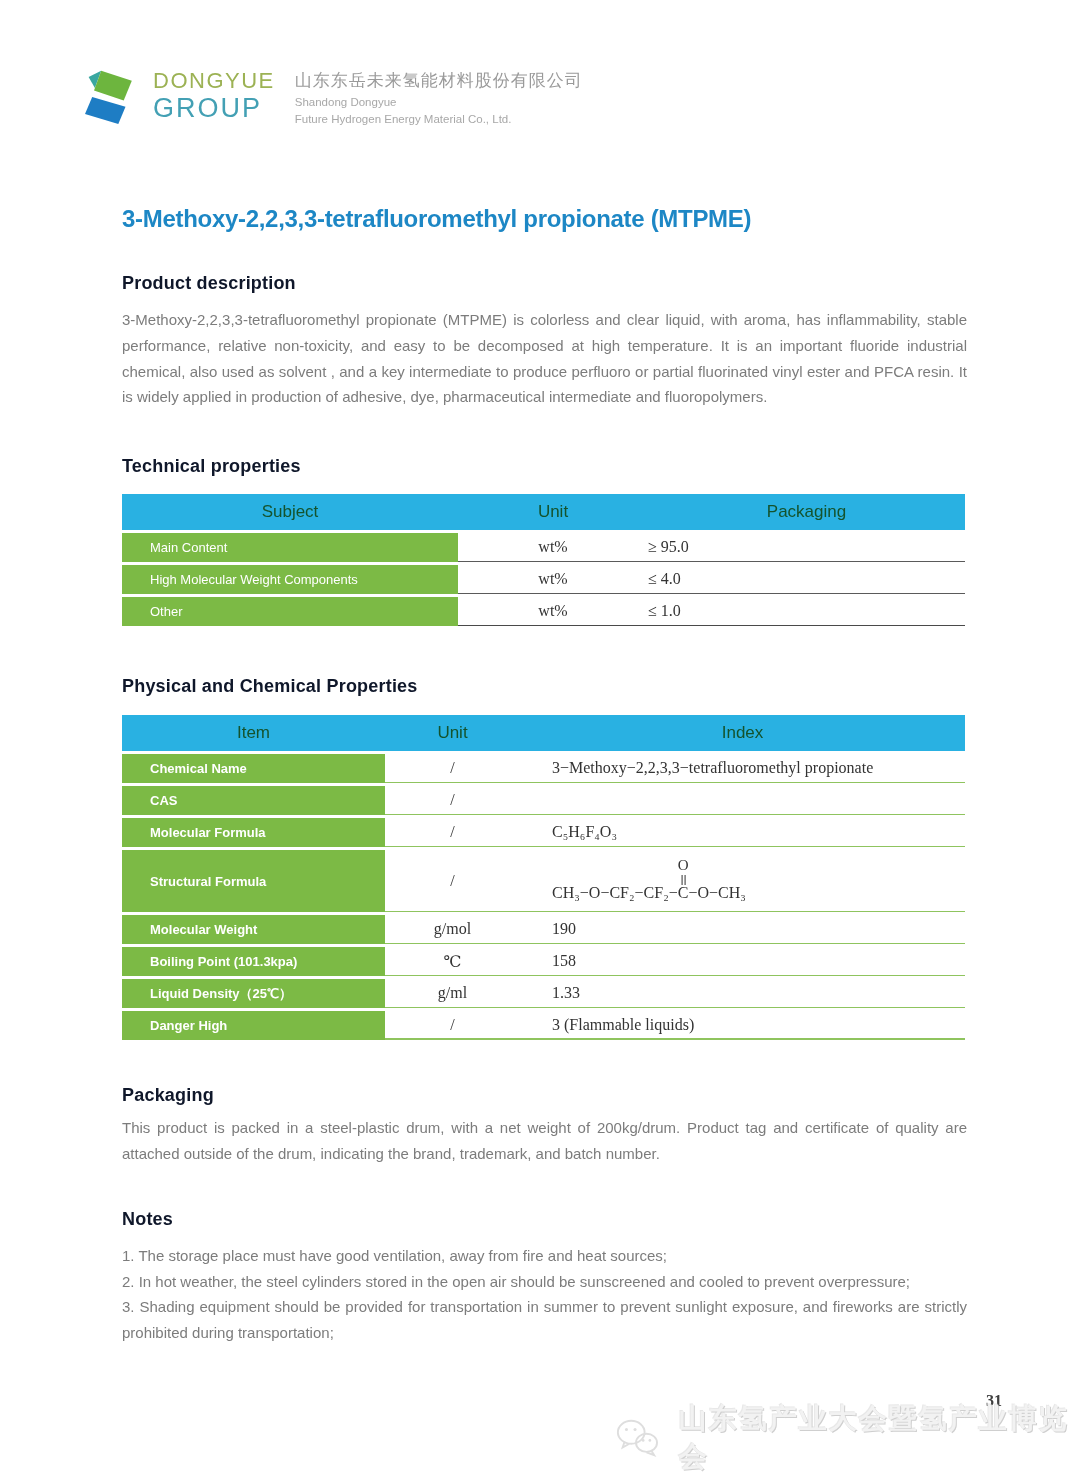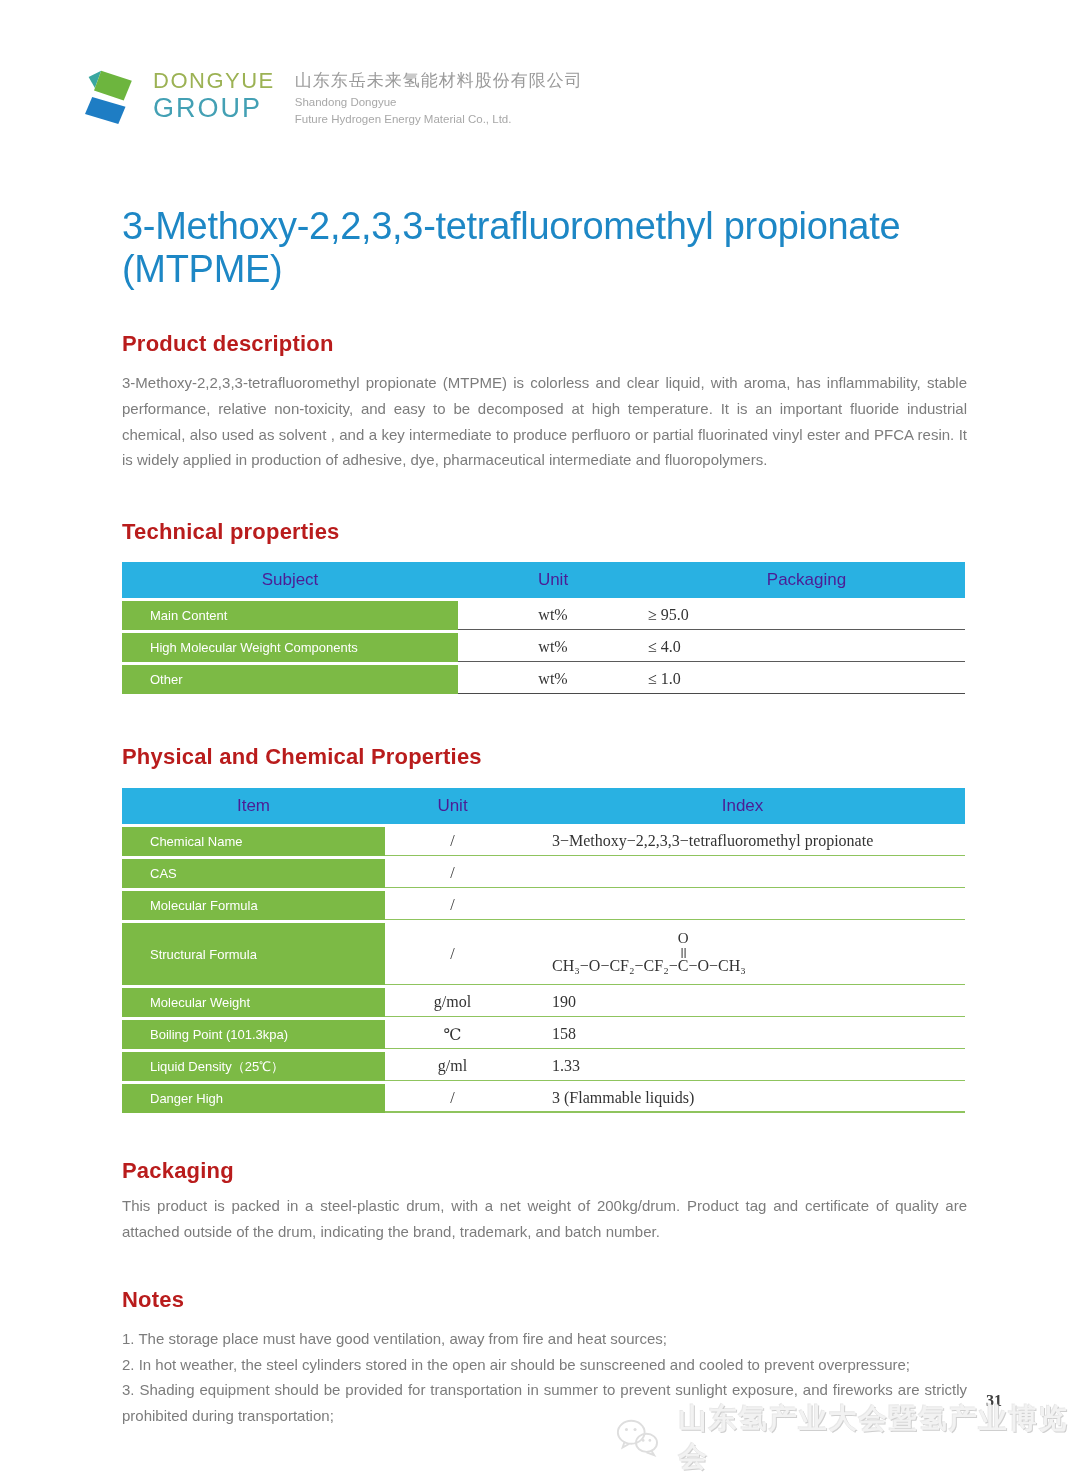--- a/index.html
+++ b/index.html
@@ -33,29 +33,29 @@
   .company-block { padding-top: 3px; margin-left: 6px; }
   .company-cn { font-size: 17px; color: #9a9a9a; letter-spacing: 1px; }
   .company-en { font-size: 11.5px; color: #a8a8a8; margin-top: 3px; line-height: 1.25; }
   
   .content {
     position: absolute;
     left: 122px; top: 205px;
     width: 845px;
   }
   h1.doc-title {
-    font-size: 38px;
-    font-weight: 400;
+    font-size: 24px;
+    font-weight: 700;
     color: #1d87c5;
     letter-spacing: -0.3px;
   }
   h2.sec {
-    font-size: 22px;
+    font-size: 18px;
     font-weight: 700;
-    color: #b91c1c;
+    color: #0f172a;
     letter-spacing: 0.2px;
   }
   .body-text {
     font-size: 15px;
     color: #7c7c7c;
     line-height: 1.72;
     text-align: justify;
   }
   .mt-title { margin-top: 0; }
   .mt-pd-h { margin-top: 40px; }
@@ -67,21 +67,21 @@
   .mt-pk-h { margin-top: 45px; }
   .mt-pk-p { margin-top: 9px; }
   .mt-nt-h { margin-top: 42px; }
   .mt-nt-l { margin-top: 13px; }
   
   .tbl { width: 843px; }
   .thead {
     display: flex;
     height: 36px;
     background: #29b1e2;
-    color: #4c1d95;
+    color: #14532d;
     align-items: center;
     font-size: 17px;
   }
   .thead .hc { text-align: center; }
   .trow { display: flex; margin-top: 3px; min-height: 29px; }
   .cell-label {
     background: #7cba45;
     color: #ffffff;
     font-size: 13px;
     display: flex;
@@ -101,21 +101,21 @@
   .t1 .col2 { width: 190px; }
   .t1 .col3 { flex: 1; }
   .t1 .vals { border-bottom: 1px solid #5a5a5a; }
   .t1 .val-unit { width: 190px; }
   .t1 .val-main { flex: 1; }
   .t1 .trow:last-child .vals { border-bottom: 1.5px solid #4a4a4a; }
   
   .t2 .col1 { width: 263px; }
   .t2 .col2 { width: 135px; }
   .t2 .col3 { flex: 1; }
-  .t2 .cell-label { width: 263px; }
+  .t2 .cell-label { width: 263px; font-weight: bold; }
   .t2 .vals { border-bottom: 1.2px solid #8fc45e; }
   .t2 .val-unit { width: 135px; }
   .t2 .val-main { flex: 1; text-align: left; padding-left: 32px; }
   .t1 .cell-label { width: 336px; }
   .row-tall { min-height: 62px; }
   .row-tall .vals { align-items: flex-end; }
   .row-tall .val-unit { align-self: center; }
   .row-tall .val-main { padding-bottom: 9px; }
   .t2 .trow:last-child .vals { border-bottom: 2.5px double #8fc45e; }
   
@@ -245,20 +245,21 @@
       <div class="trow">
         <div class="cell-label">CAS</div>
         <div class="vals serif">
           <div class="val-unit">/</div>
         </div>
       </div>
       <div class="trow">
         <div class="cell-label">Molecular Formula</div>
         <div class="vals serif">
           <div class="val-unit">/</div>
+          <div class="val-main">C₅H₆F₄O₃</div>
         </div>
       </div>
       <div class="trow row-tall">
         <div class="cell-label">Structural Formula</div>
         <div class="vals serif">
           <div class="val-unit">/</div>
           <div class="val-main">
             <span>CH₃−O−CF₂−CF₂−</span><span class="cstack"><span class="sf-top">
                   <span class="sf-o">O</span>
                   <span class="dbond"></span>

